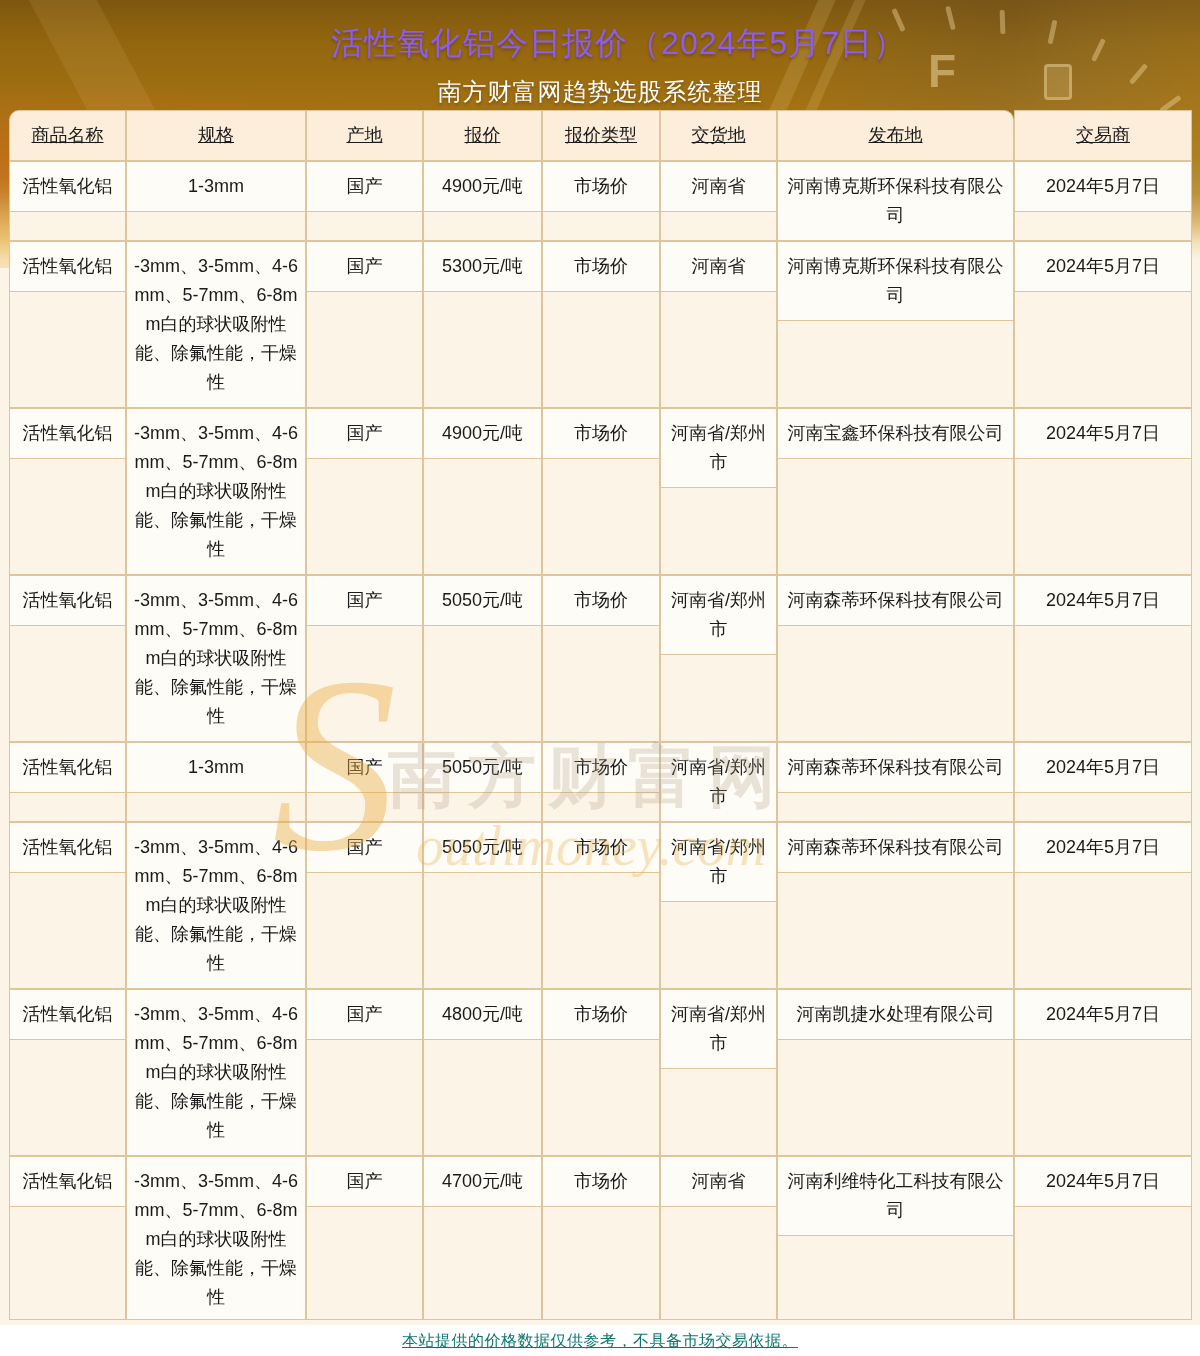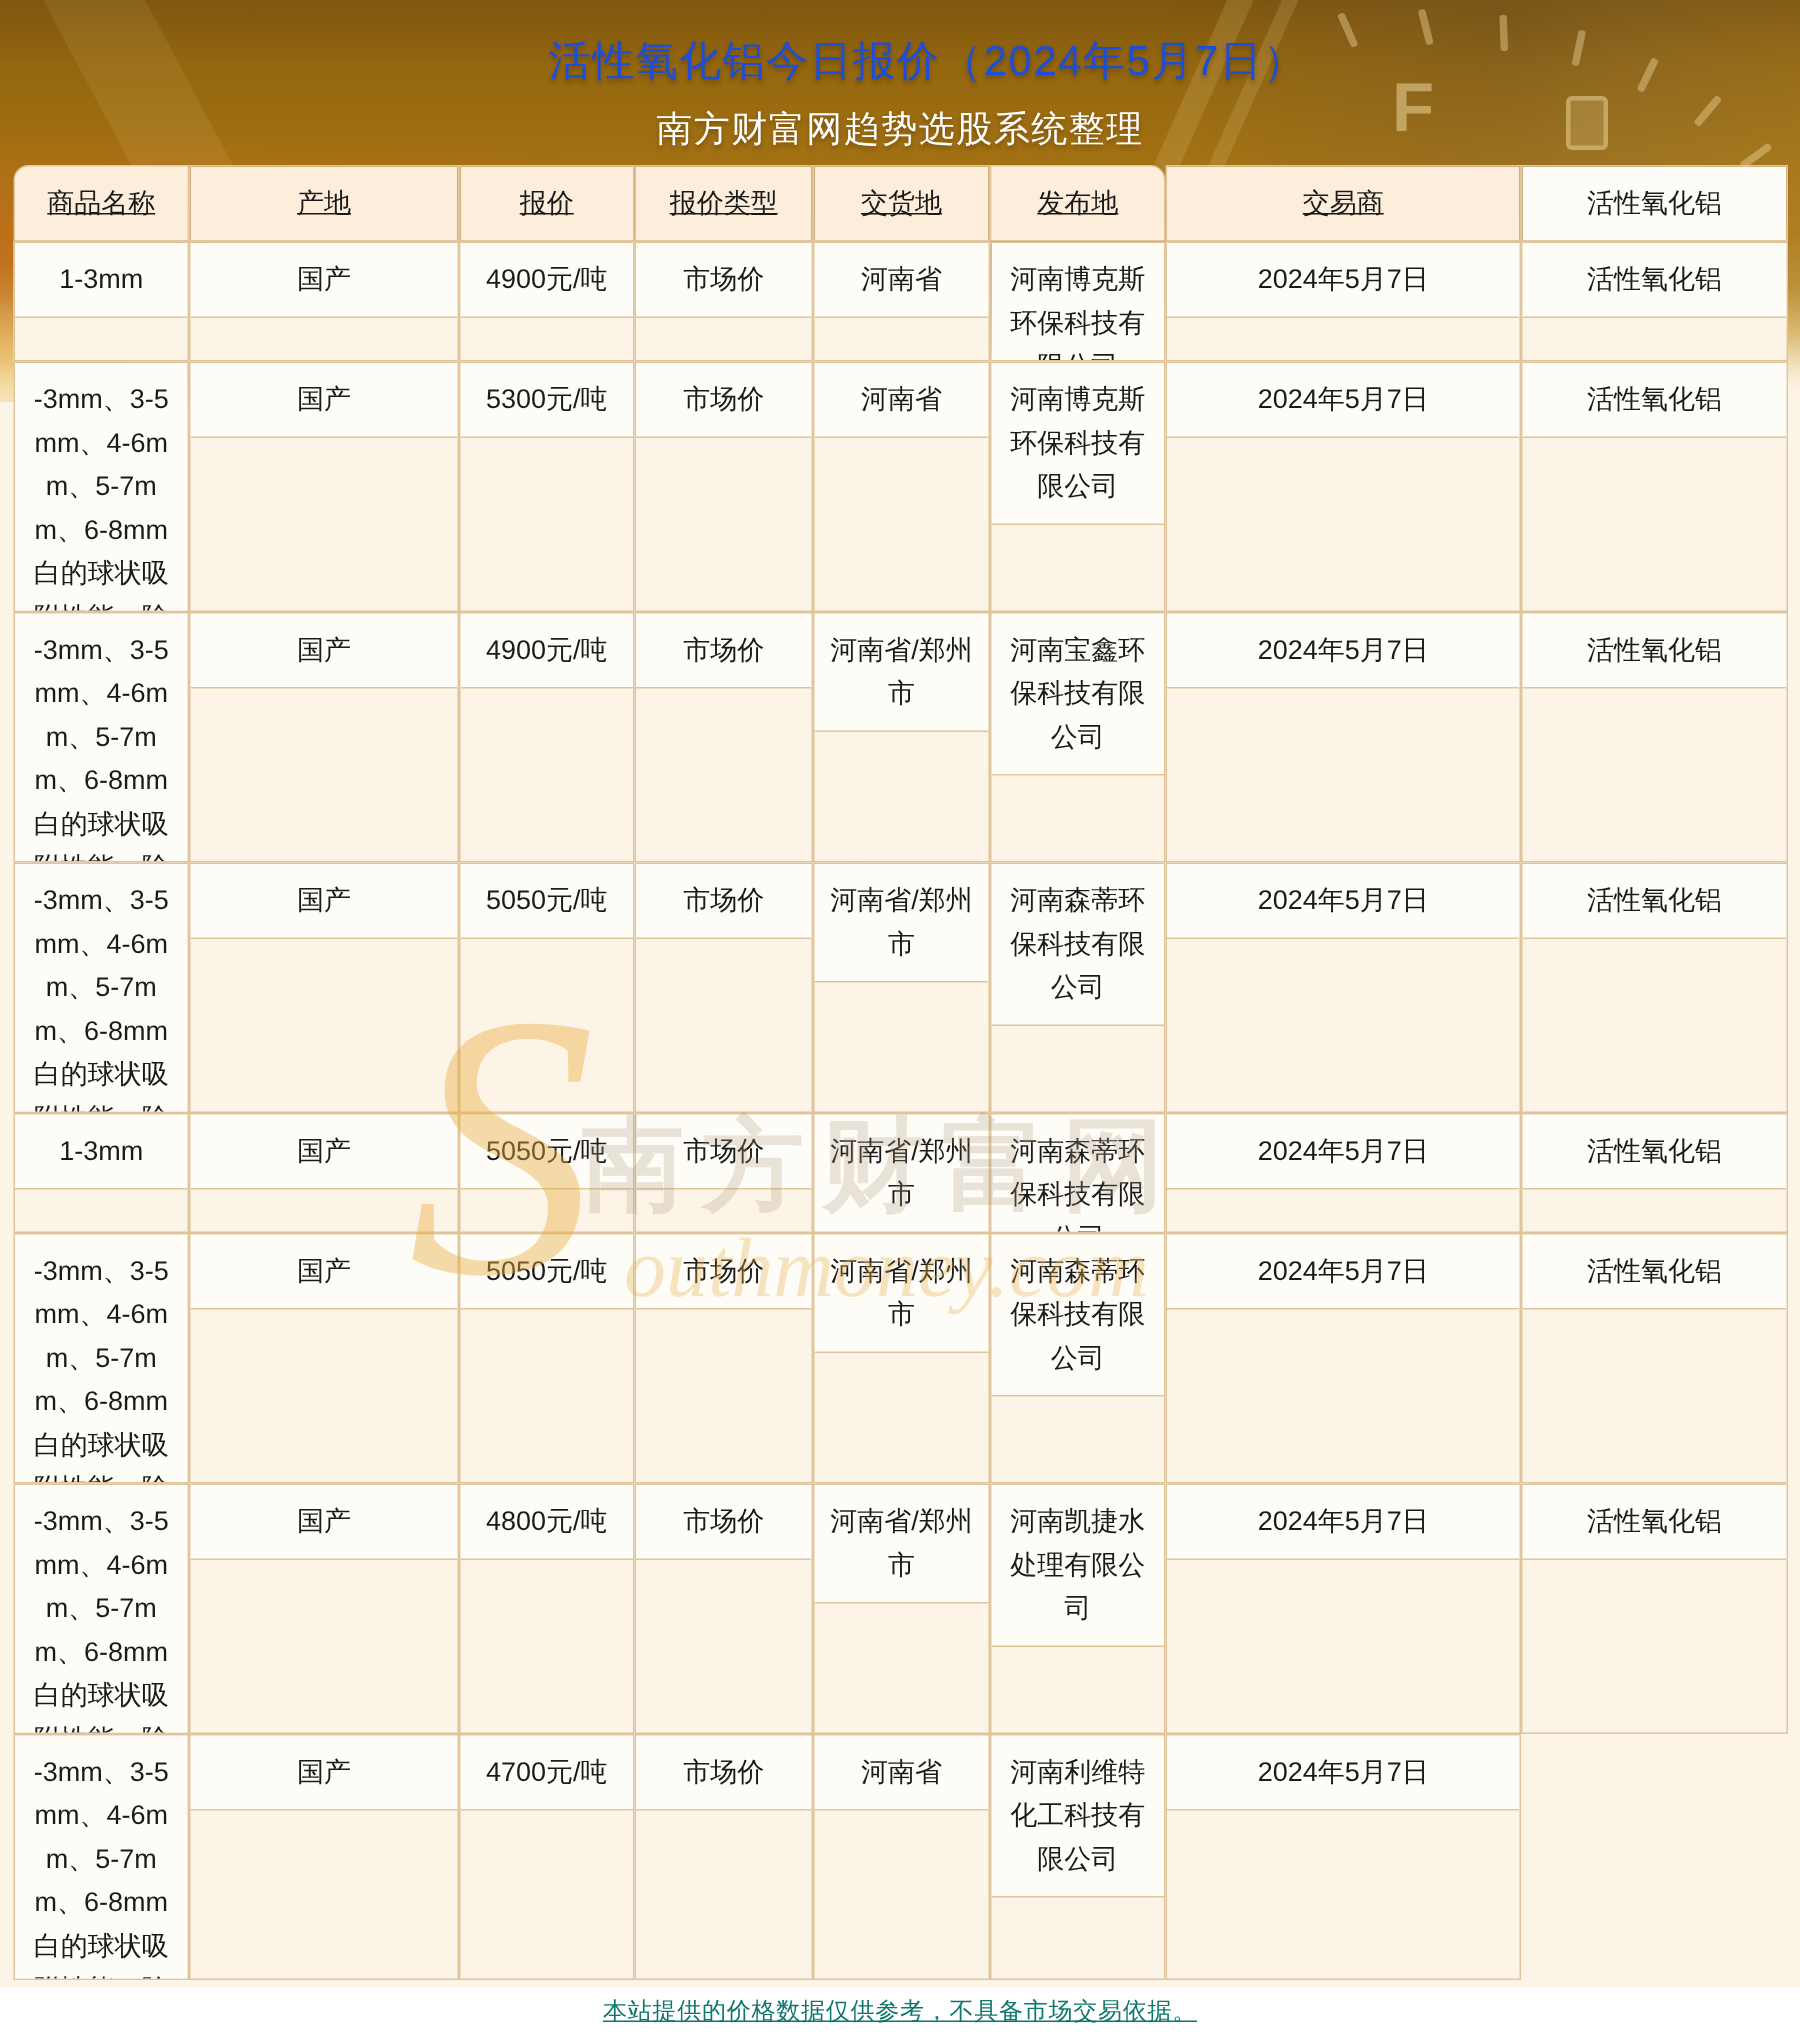--- a/index.html
+++ b/index.html
@@ -48,21 +48,21 @@
     background:rgba(243,222,168,0.18);
   }
   .gauge-arc {
     position:absolute; left:560px; top:250px; width:560px; height:560px;
     border-radius:50%; border:10px solid rgba(241,217,160,0.25);
   }
 
   
   .title-wrap { position:absolute; top:22px; left:0; width:1200px; text-align:center; z-index:3; }
   .title-line1 {
-    color:#1d4ed8; font-size:28px; letter-spacing:1px;
+    color:#8b5cf6; font-size:32px; letter-spacing:1px;
     text-shadow:0 2px 3px rgba(70,45,5,0.45);
     margin-left:37px;
   }
   .title-line2 {
     margin-top:10px; color:#ffffff; font-size:24px; letter-spacing:1px;
     text-shadow:0 2px 3px rgba(70,45,5,0.45);
   }
 
   
   .grid {
@@ -149,20 +149,23 @@
 
   <div class="title-wrap">
     <div class="title-line1">活性氧化铝今日报价（2024年5月7日）</div>
     <div class="title-line2">南方财富网趋势选股系统整理</div>
   </div>
 
   <div class="grid">
     <div class="cell head first c0">
         <div class="hbox">商品名称</div>
       </div>
+    <div class="cell head c1">
+        <div class="hbox">规格</div>
+      </div>
     <div class="cell head c2">
         <div class="hbox">产地</div>
       </div>
     <div class="cell head c3">
         <div class="hbox">报价</div>
       </div>
     <div class="cell head c4">
         <div class="hbox">报价类型</div>
       </div>
     <div class="cell head c5">

